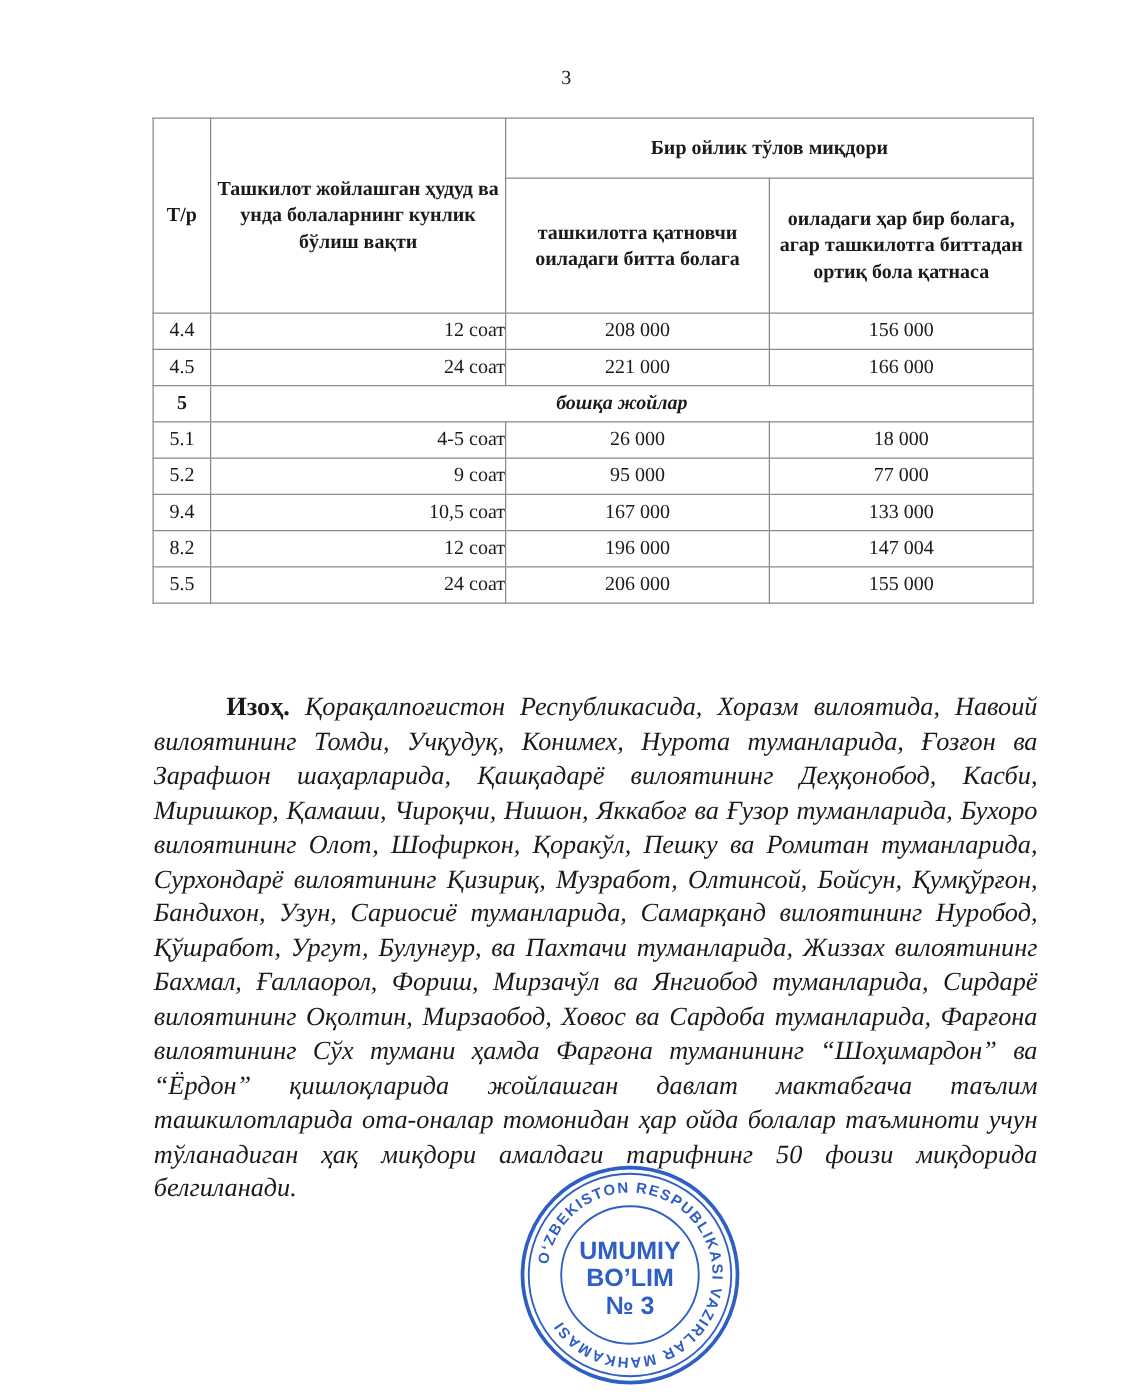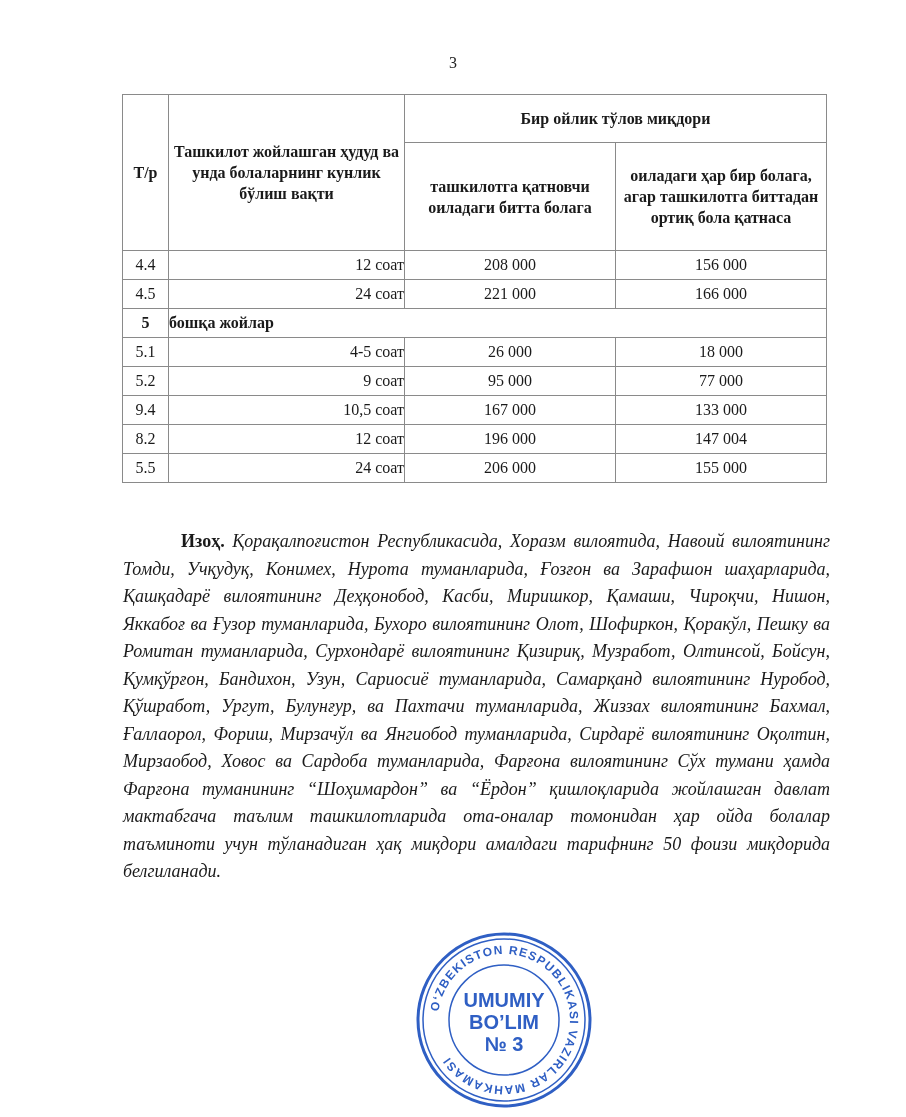--- a/index.html
+++ b/index.html
@@ -22,24 +22,24 @@
     th.c-no { width: 45px; }
     th.c-area { width: 235px; }
     th.c-one { width: 206px; }
     th.head-top { height: 47px; }
     th.head-sub { height: 107px; }
     td { height: 28px; margin-left: 30px; }
     td.no { text-align: center; padding-left: 0; }
     td.area { padding-left: 26px; text-align: right; }
     td.val { text-align: center; }
     td.section-no { text-align: center; font-weight: bold; }
-    td.section-title { text-align: left; font-weight: bold; }
+    td.section-title { text-align: center; font-weight: bold; font-style: italic; }
     .note {
-      position: absolute; left: 123px; top: 528px; width: 707px;
-      font-size: 18px; line-height: 27.5px; text-align: justify;
+      position: absolute; left: 123px; top: 552px; width: 707px;
+      font-size: 21px; line-height: 27.5px; text-align: justify;
       text-indent: 58px;
     }
     .note .label { font-weight: bold; font-style: normal; text-decoration: none; }
     .note .body { font-style: italic; }
     .stamp {
       position: absolute; left: 414px; top: 930px; width: 180px; height: 180px;
     }
   </style>
 </head>
 <body>

